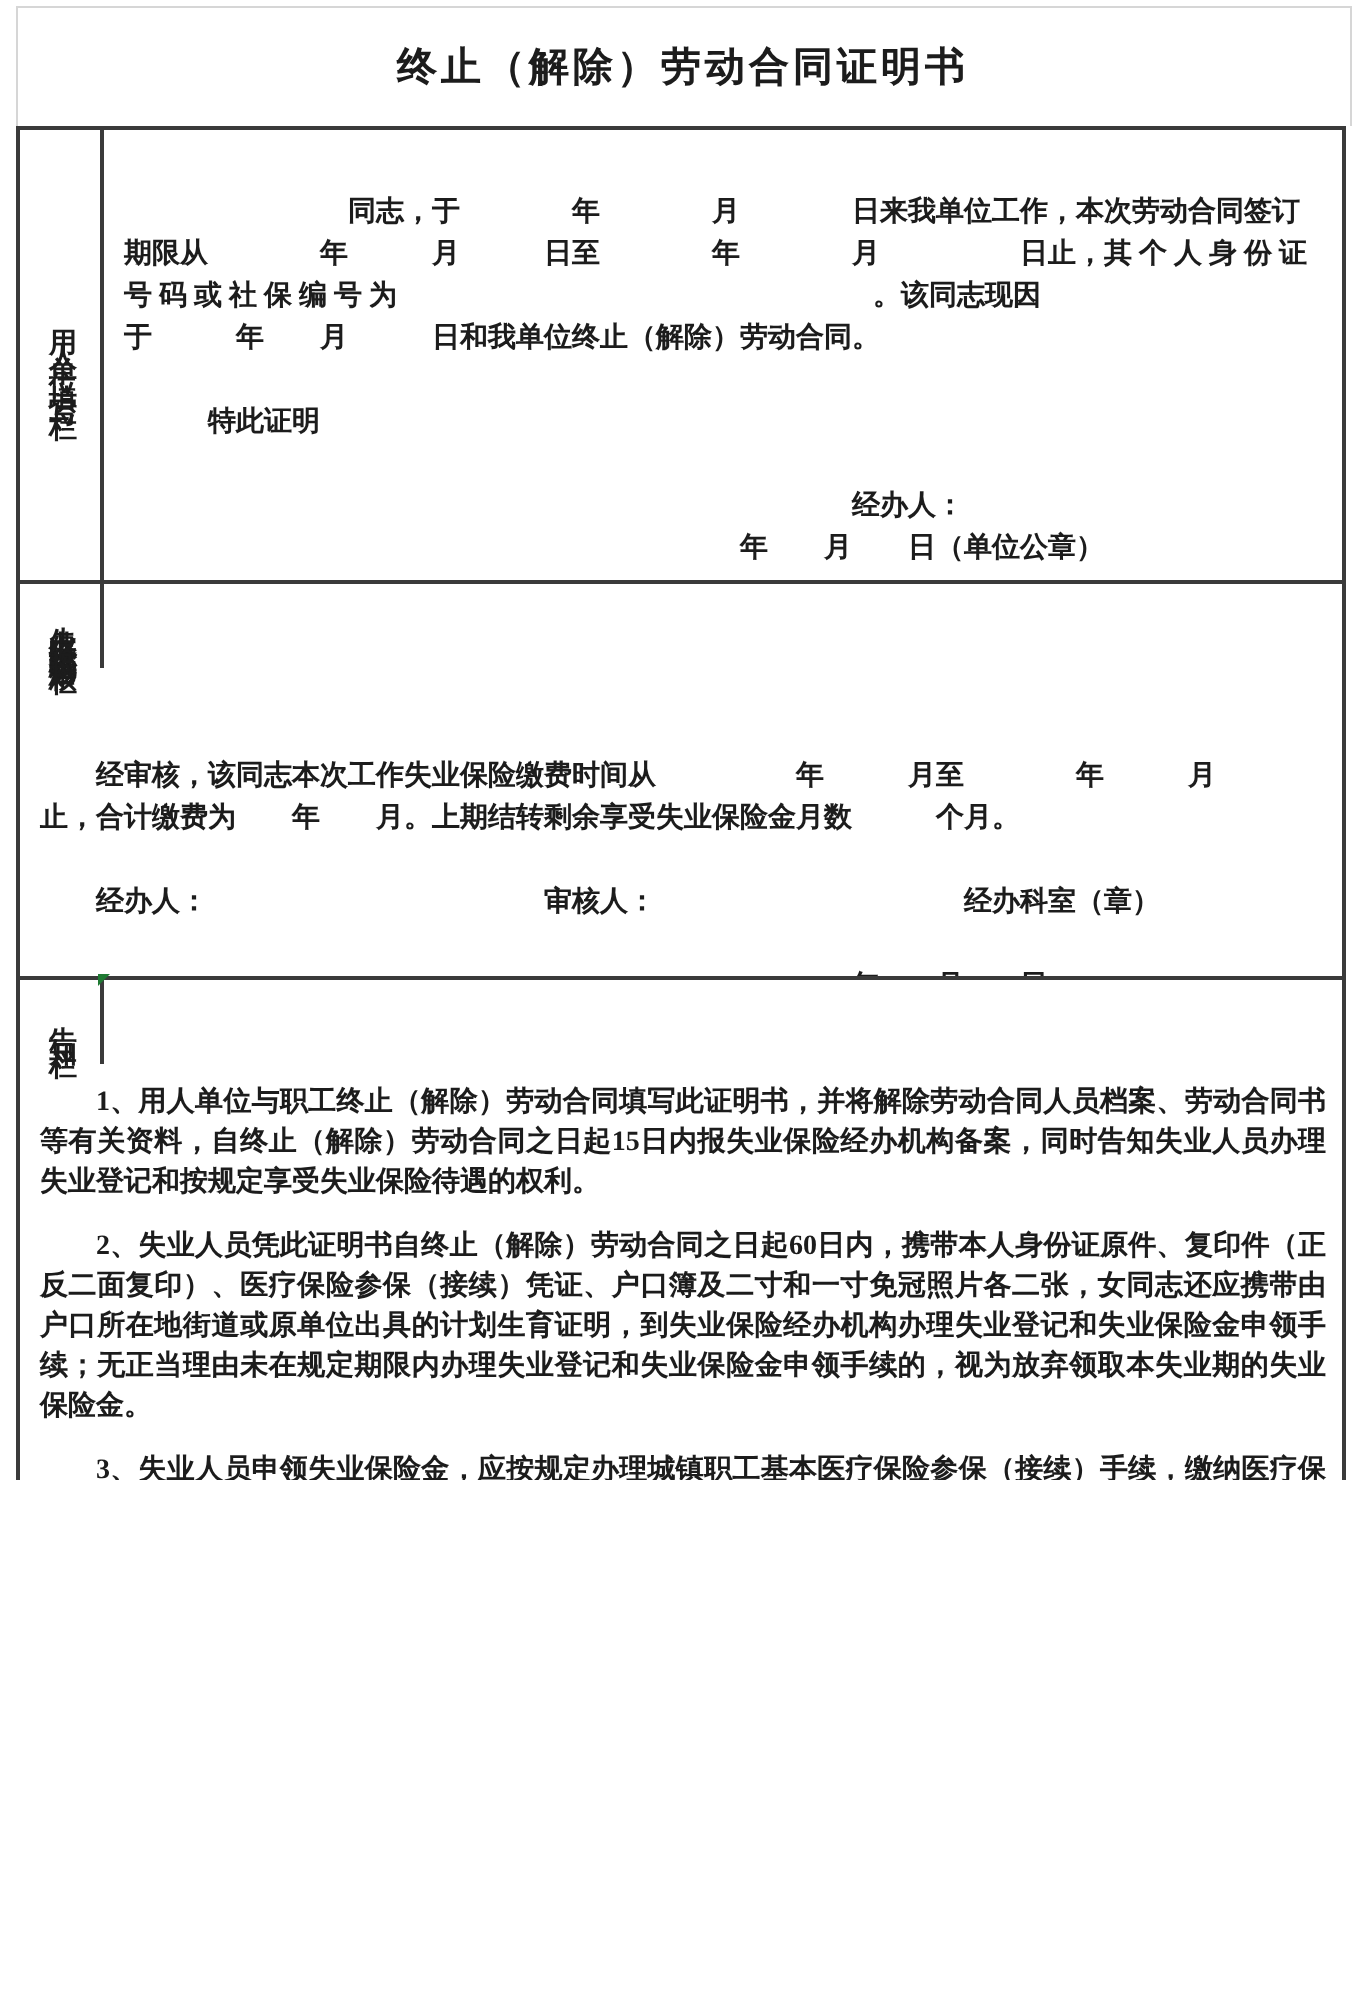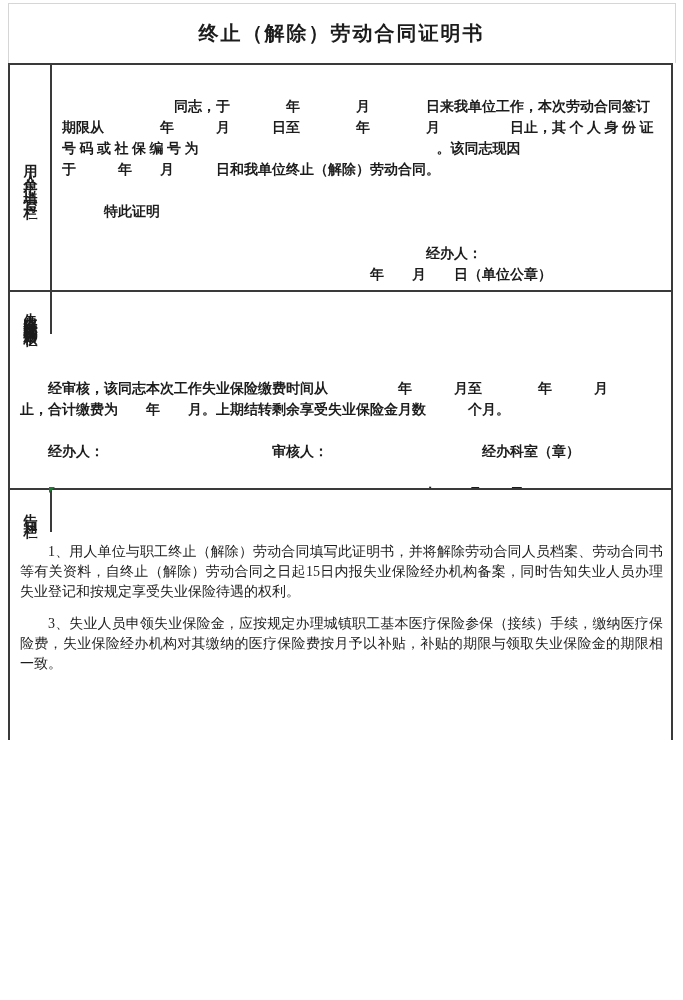--- a/index.html
+++ b/index.html
@@ -45,21 +45,21 @@
   .content-cell { flex:1; position:relative; overflow:hidden; }
   .pre {
     white-space:pre-wrap; font-size:14px; line-height:21px;
     padding:0 8px 0 10px; font-weight:bold;
   }
   .pad-employer  { padding-top:31px; }
   .pad-insurance { padding-top:44px; }
   .notice-body { padding:10px 8px 0 10px; }
   .notice-body p {
     font-size:14px; line-height:20px; text-align:justify;
-    text-indent:28px; margin:0 0 12px 0; font-weight:normal;
+    text-indent:28px; margin:0 0 12px 0; font-weight:bold;
   }
   .remarks-body {
     font-size:14px; line-height:22px; text-align:justify;
     padding:9px 8px 0 10px; text-indent:28px; font-weight:bold;
   }
   
   .footer-row {
     position:absolute; left:49px; top:947px; width:626px; height:27px;
     display:flex; align-items:center;
   }
@@ -117,20 +117,21 @@
       </div>
     </div>
 
     <div class="trow row-notice">
       <div class="label-cell">
         <span class="vlabel ls-6">告知栏</span>
       </div>
       <div class="content-cell">
         <div class="notice-body">
           <p>1、用人单位与职工终止（解除）劳动合同填写此证明书，并将解除劳动合同人员档案、劳动合同书等有关资料，自终止（解除）劳动合同之日起15日内报失业保险经办机构备案，同时告知失业人员办理失业登记和按规定享受失业保险待遇的权利。</p>
+          <p>2、失业人员凭此证明书自终止（解除）劳动合同之日起60日内，携带本人身份证原件、复印件（正反二面复印）、医疗保险参保（接续）凭证、户口簿及二寸和一寸免冠照片各二张，女同志还应携带由户口所在地街道或原单位出具的计划生育证明，到失业保险经办机构办理失业登记和失业保险金申领手续；无正当理由未在规定期限内办理失业登记和失业保险金申领手续的，视为放弃领取本失业期的失业保险金。</p>
           <p>3、失业人员申领失业保险金，应按规定办理城镇职工基本医疗保险参保（接续）手续，缴纳医疗保险费，失业保险经办机构对其缴纳的医疗保险费按月予以补贴，补贴的期限与领取失业保险金的期限相一致。</p>
         </div>
       </div>
     </div>
 
 
   </div>
 
   <div class="gl v" style="left:8px;  top:923px; height:77px;"></div>
   <div class="gl v" style="left:48px; top:923px; height:77px;"></div>

